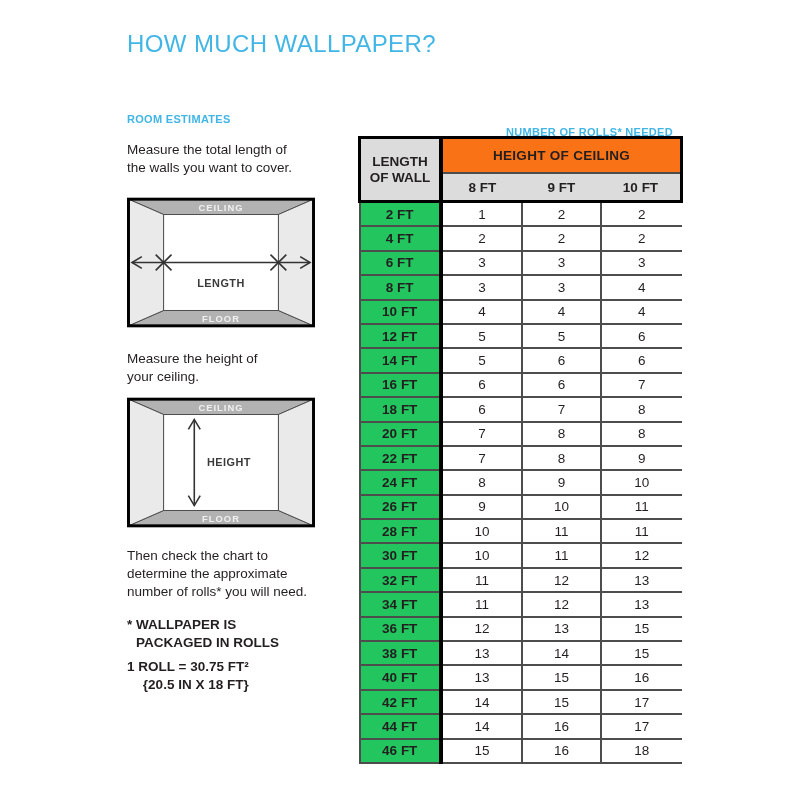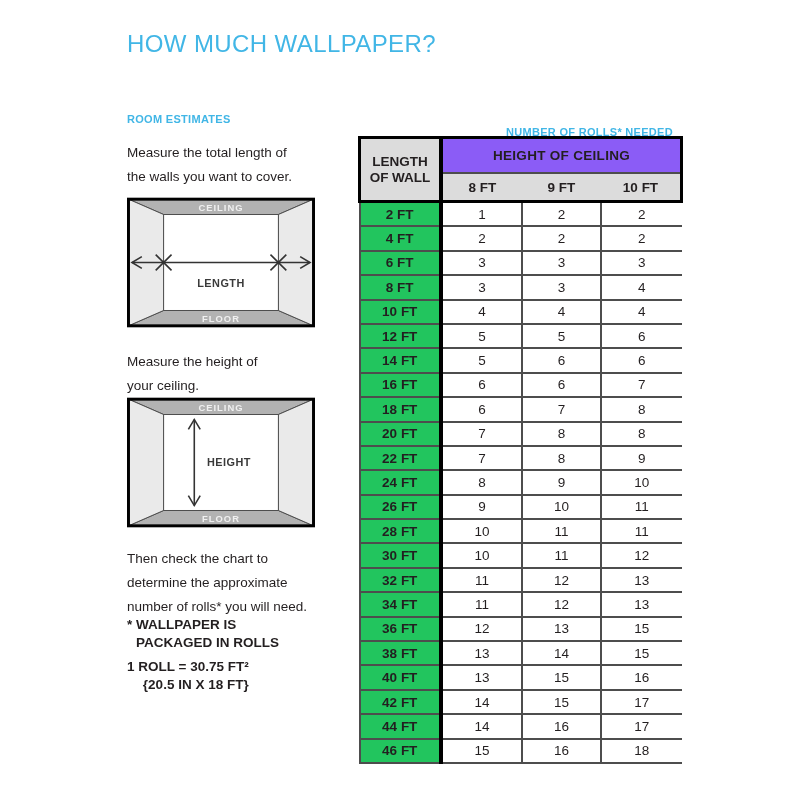--- a/index.html
+++ b/index.html
@@ -19,21 +19,21 @@
     font-size: 24px; font-weight: 400; letter-spacing: 0.4px;
   }
   .section-heading {
     font-size: 11px; font-weight: 700; letter-spacing: 0.3px;
   }
   .left-heading { left: 127px; top: 113px; }
   .table-heading { left: 358px; top: 113px; width: 315px; text-align: right; margin-top: 13px; }
 
   .para {
     left: 127px;
-    font-size: 13.5px; line-height: 24px; font-weight: 400;
+    font-size: 13.5px; line-height: 18px; font-weight: 400;
   }
   .para1 { top: 141px; }
   .para2 { top: 350px; }
   .para3 { top: 547px; }
 
   .note {
     left: 127px;
     font-size: 13.5px; line-height: 17.5px; font-weight: 700;
   }
   .footnote { top: 616px; }
@@ -54,21 +54,21 @@
   }
   table.rolls th, table.rolls td { padding: 0; text-align: center; vertical-align: middle; }
 
   th.rowhead-title {
     width: 78px; background: #dcdcdc;
     border-top: 3px solid #000; border-left: 3px solid #000;
     border-right: 4px solid #000; border-bottom: 3px solid #000;
     font-weight: 700; line-height: 16px; white-space: pre-line;
   }
   th.group-title {
-    background: #8b5cf6; height: 33px;
+    background: #f97316; height: 33px;
     border-top: 3px solid #000; border-right: 3px solid #000;
     border-bottom: 2px solid #4d4d4d;
     font-weight: 700; letter-spacing: 0.3px;
   }
   tr.subhead th {
     background: #dcdcdc; height: 26px; width: 79px;
     border-bottom: 3px solid #000; font-weight: 700;
   }
   tr.subhead th.last { border-right: 3px solid #000; }
 

